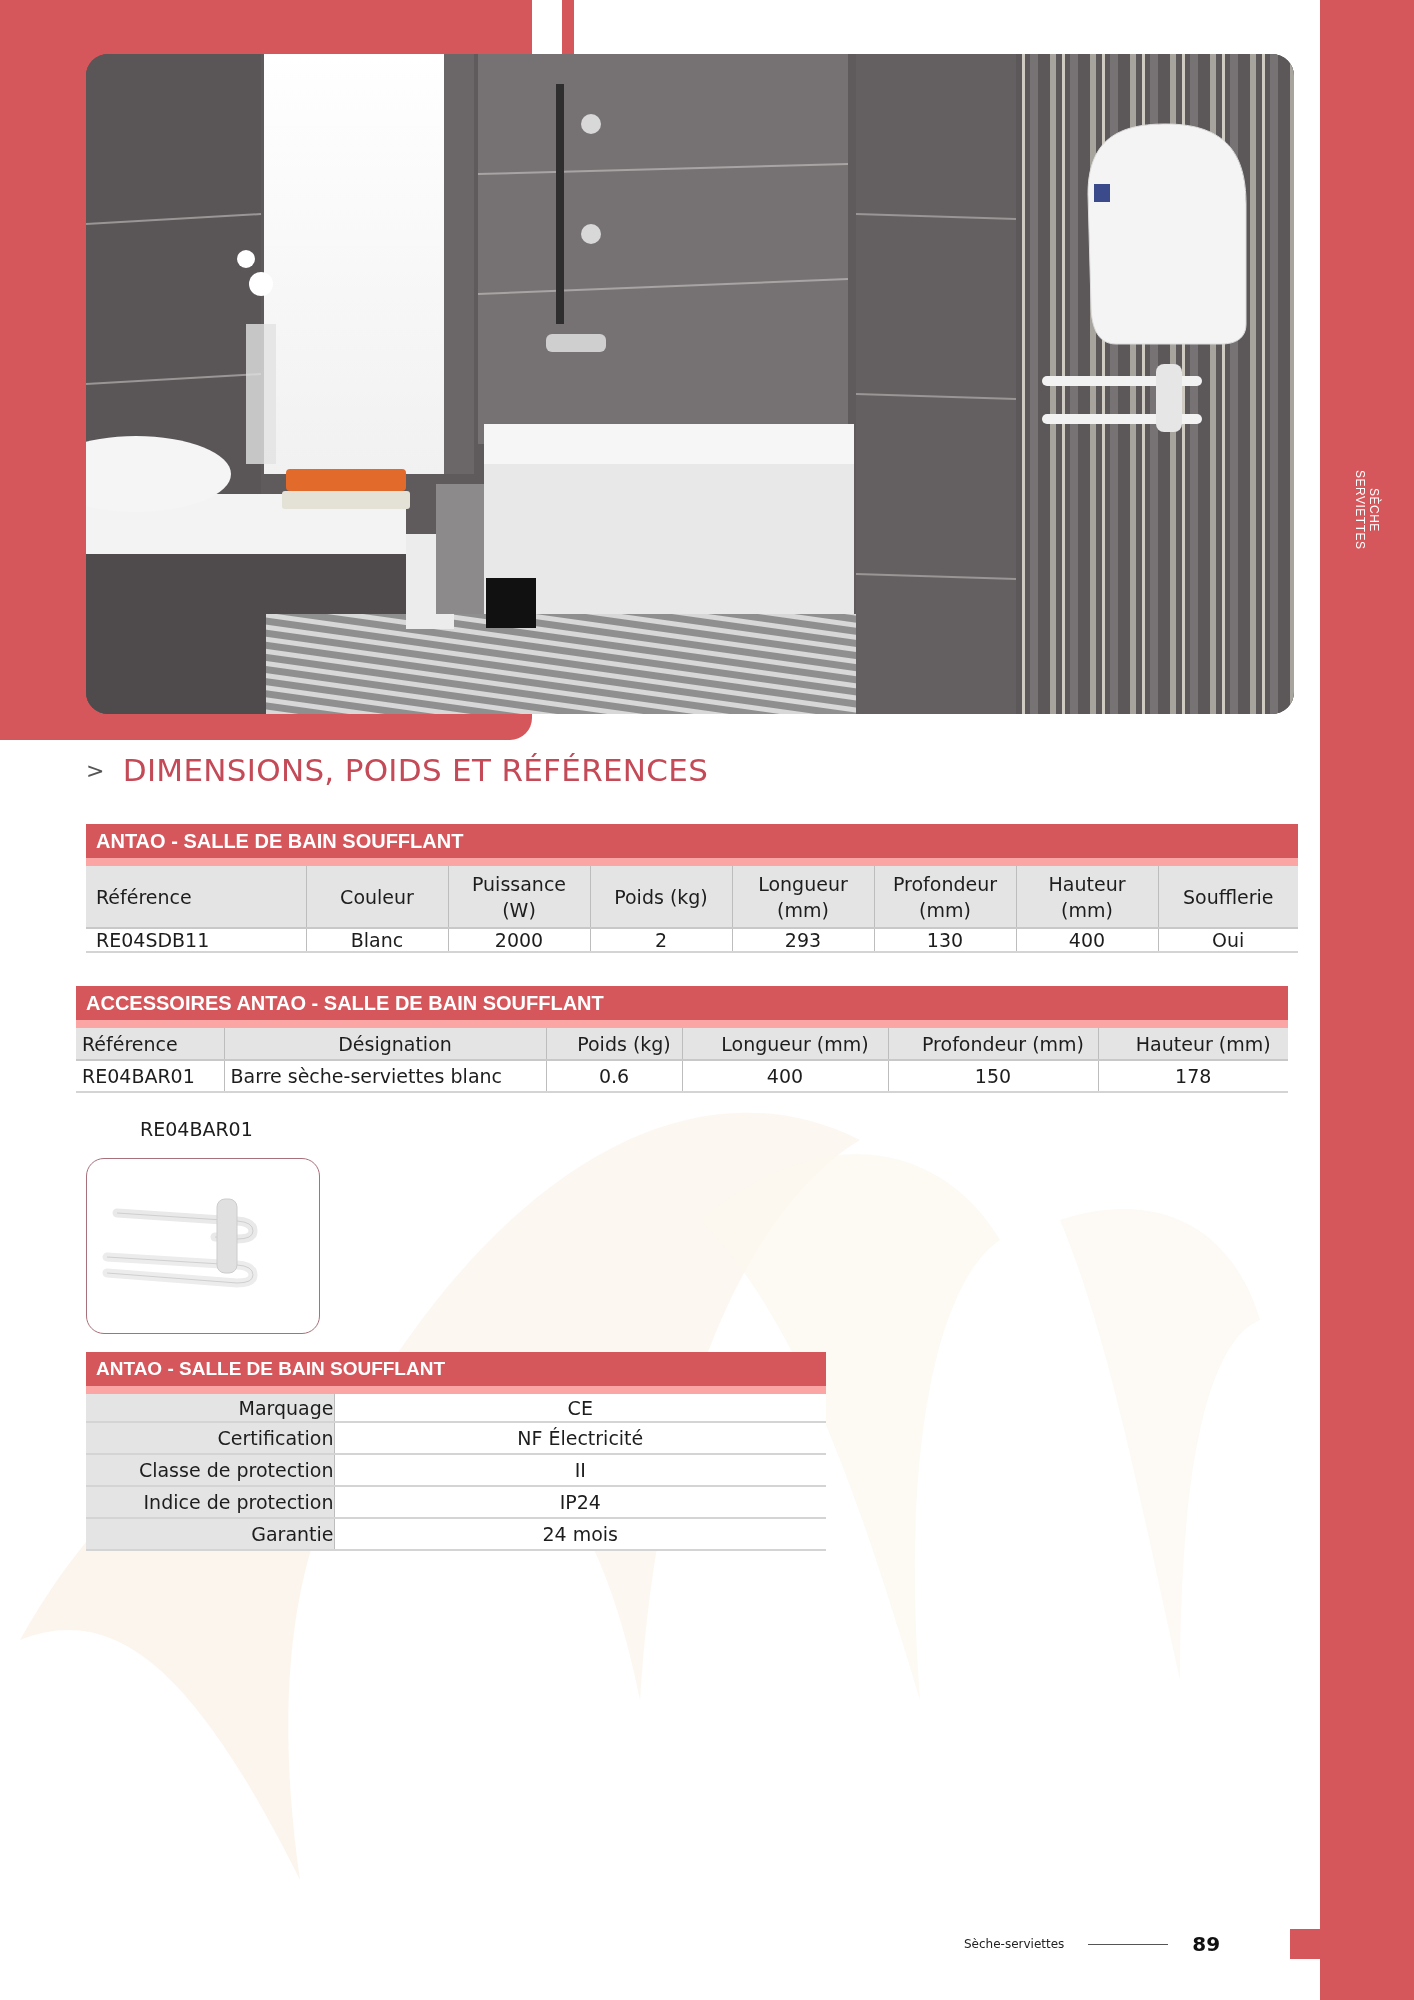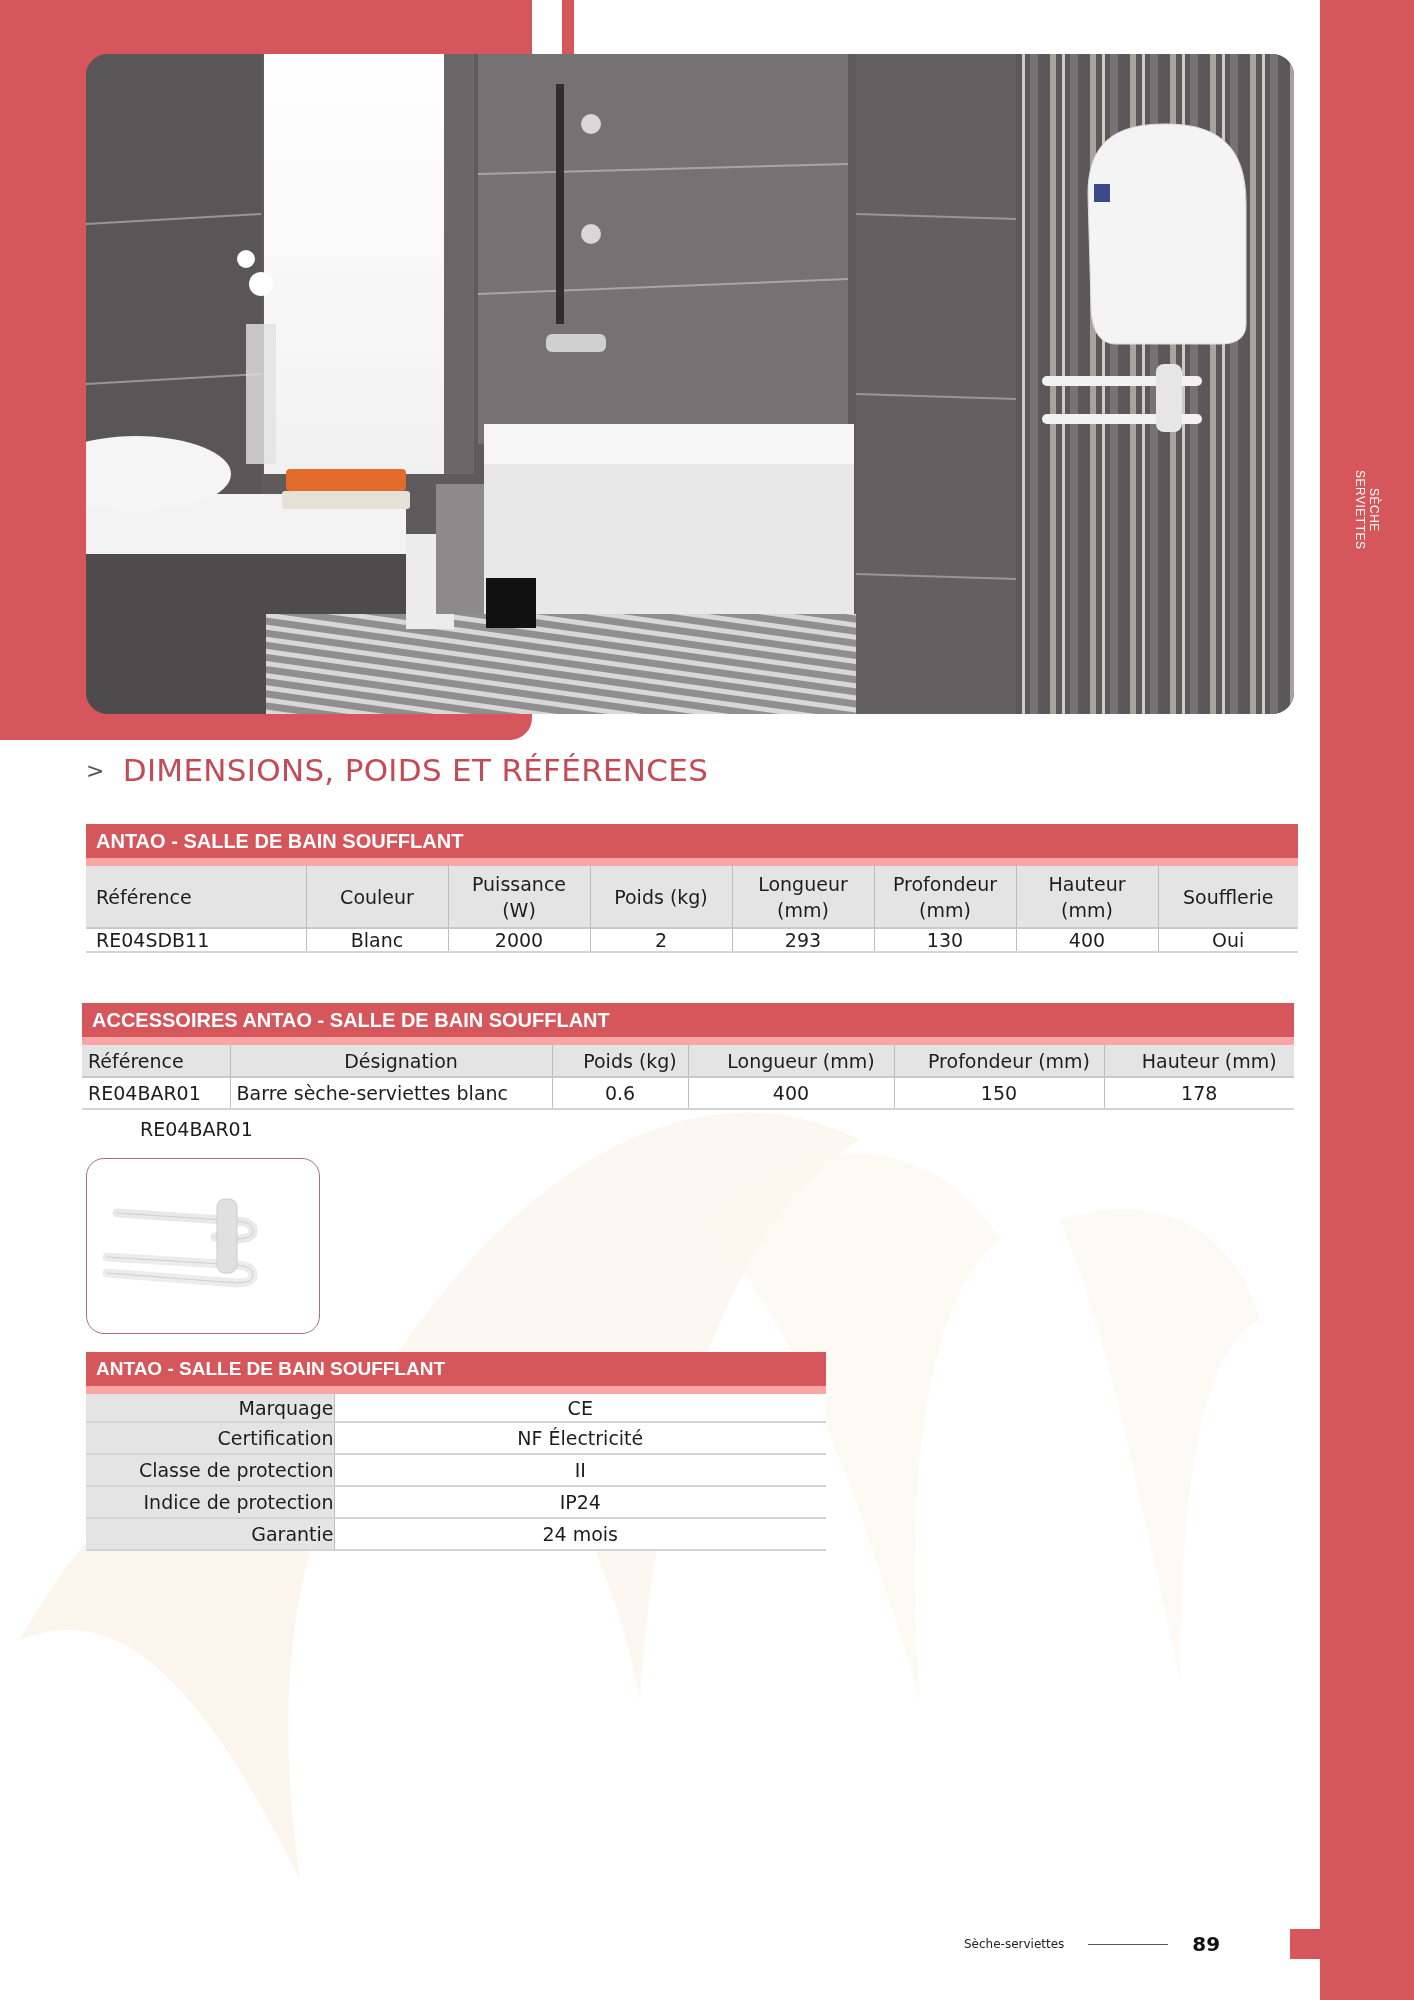--- a/index.html
+++ b/index.html
@@ -37,21 +37,21 @@
     border-bottom: 2px solid #c8c8c8; line-height: 26px; }
   .tbl th:last-child, .tbl td:last-child { border-right: none; }
   .tbl td { font-size: 19px; text-align: center; border-right: 1px solid #bdbdbd; border-bottom: 2px solid #d4d4d4; background: #fff; }
   .tbl .left { text-align: left; padding-left: 10px; }
 
   #t1 { left: 86px; top: 824px; width: 1212px; }
   #t1 .cap { height: 38px; }
   #t1 th { height: 66px; }
   #t1 td { height: 20px; }
 
-  #t2 { left: 82px; top: 986px; width: 1212px; margin-top: 17px; }
+  #t2 { left: 76px; top: 986px; width: 1212px; }
   #t2 .cap { height: 38px; }
   #t2 th { height: 36px; padding-left: 20px; }
   #t2 td { height: 32px; }
   #t2 td.left, #t2 th.left { padding-left: 6px; }
 
   #t3 { left: 86px; top: 1352px; width: 740px; }
   #t3 .cap { height: 38px; }
   #t3 td { height: 32px; font-size: 19px; }
   #t3 td.label { background: #e4e4e4; text-align: right; padding-left: 10px; width: 248px; }
 

